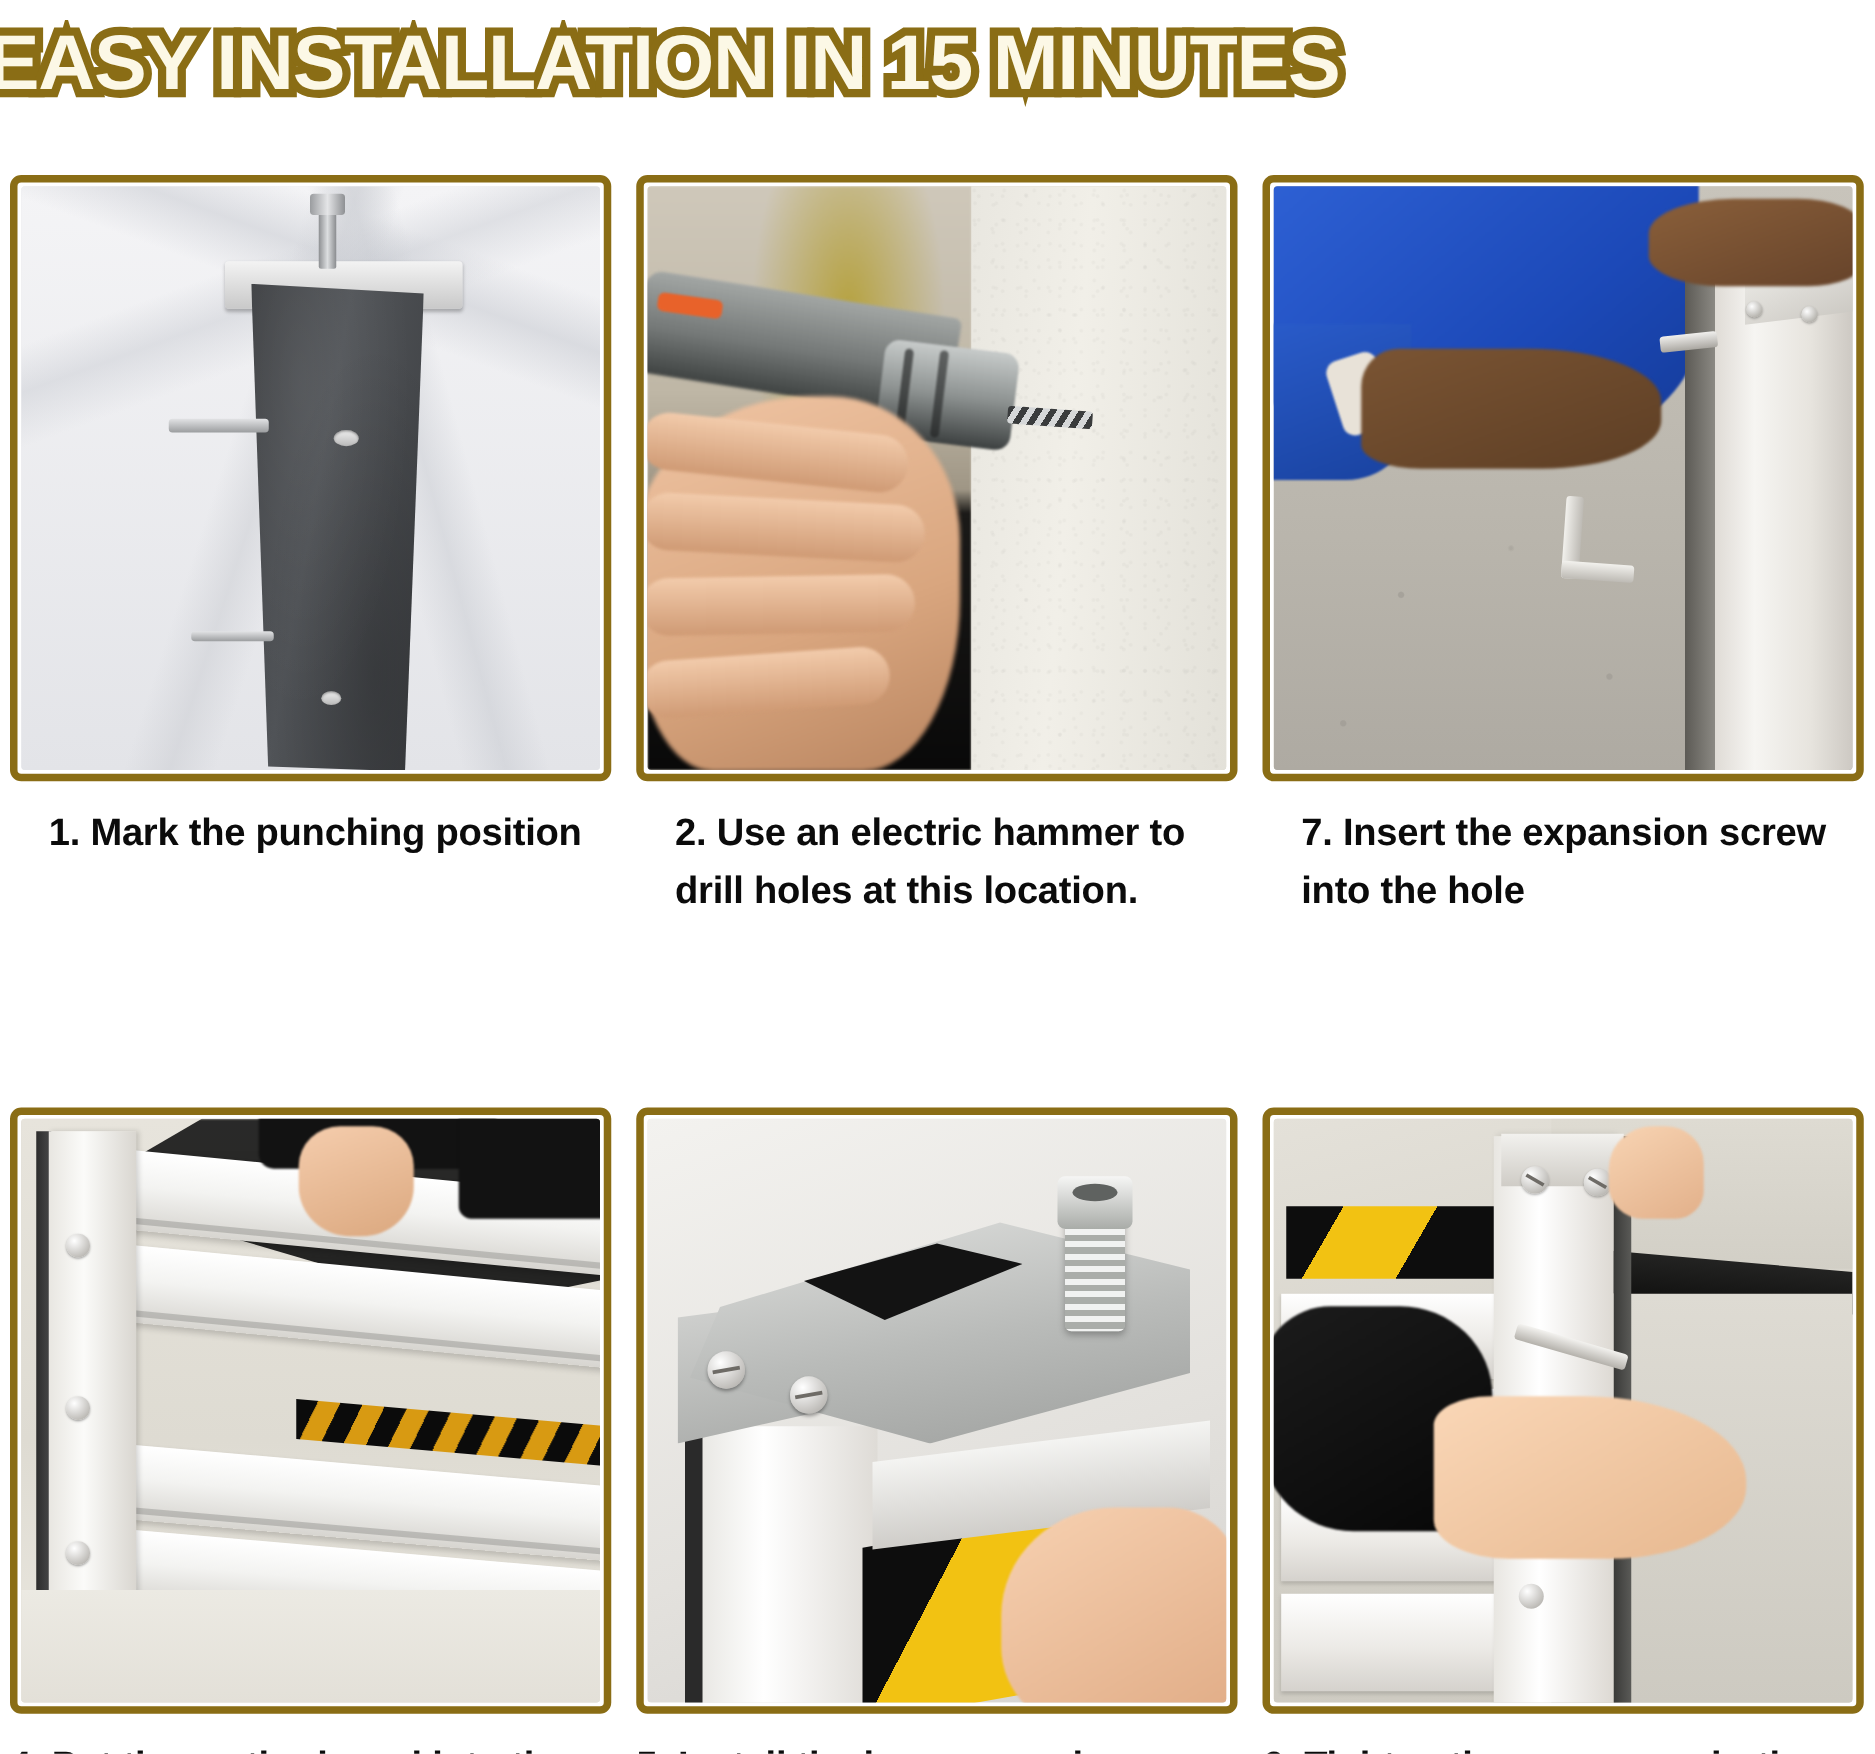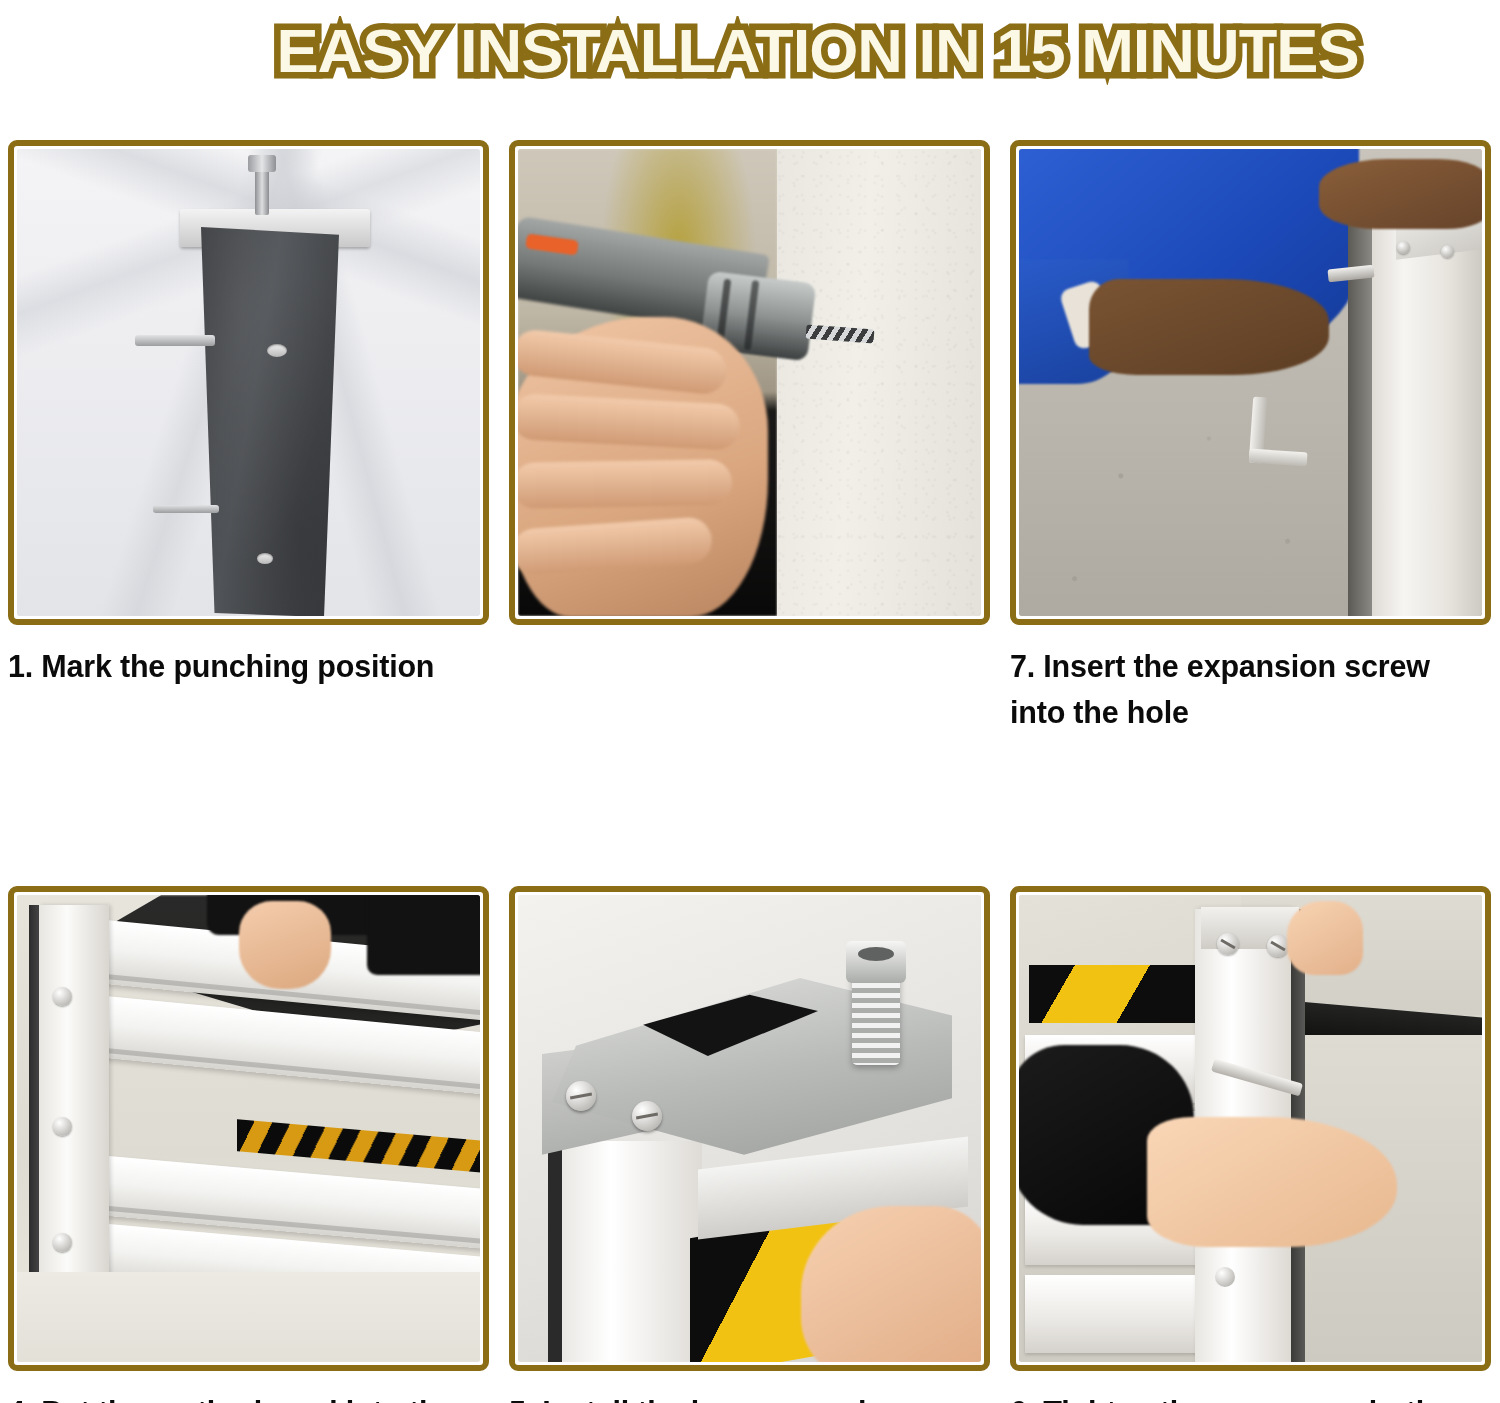--- a/index.html
+++ b/index.html
@@ -7,21 +7,21 @@
     width:1500px;height:1403px;
     background:#ffffff;
     font-family:"Liberation Sans",sans-serif;
     overflow:hidden;
     position:relative;
   }
 
   
   .title-bar{
     width:1348px;height:100px;
-    display:flex;align-items:center;justify-content:flex-end;
+    display:flex;align-items:center;justify-content:flex-start;
     position:relative;
   }
   .title-text{
     font-family:"Liberation Sans",sans-serif;
     font-size:62px;
     font-weight:bold;
     letter-spacing:-1px;
     color:#FCF8E6;
     -webkit-text-stroke:13px #8A6D15;
     paint-order:stroke fill;
@@ -66,21 +66,21 @@
   .caption{
     margin-top:18px;
     font-family:"Liberation Sans",sans-serif;
     font-size:30.5px;
     font-weight:bold;
     line-height:1.52;
     color:#0b0b0b;
     letter-spacing:-0.2px;
     width:470px;
   }
-  .row-1 .caption{width:465px;}
+  .row-1 .caption{width:465px;margin-left:31px;}
 
   
   .p1{background:#e9e9eb;}
   .p1 .cloth{
     position:absolute;inset:0;
     background:
       linear-gradient(108deg, rgba(255,255,255,0) 38%, rgba(205,207,212,.55) 44%, rgba(255,255,255,0) 50%),
       linear-gradient(75deg, rgba(255,255,255,0) 60%, rgba(200,203,209,.5) 66%, rgba(255,255,255,0) 72%),
       linear-gradient(160deg, rgba(255,255,255,0) 20%, rgba(198,201,208,.45) 26%, rgba(255,255,255,0) 33%),
       linear-gradient(20deg, rgba(255,255,255,0) 72%, rgba(196,199,206,.5) 79%, rgba(255,255,255,0) 86%),
@@ -545,20 +545,21 @@
           <div class="drill-trigger"></div>
           <div class="chuck"></div>
           <div class="bit"></div>
           <div class="hand"></div>
           <div class="finger f1"></div>
           <div class="finger f2"></div>
           <div class="finger f3"></div>
           <div class="finger f4"></div>
         </div>
       </div>
+      <div class="caption">2. Use an electric hammer to drill holes at this location.</div>
     </div>
 
     <div class="cell">
       <div class="photo">
         <div class="photo-inner p3">
           <div class="floor"></div>
           <div class="shirt"></div>
           <div class="shirt2"></div>
           <div class="column">
             <div class="shadow"></div>

